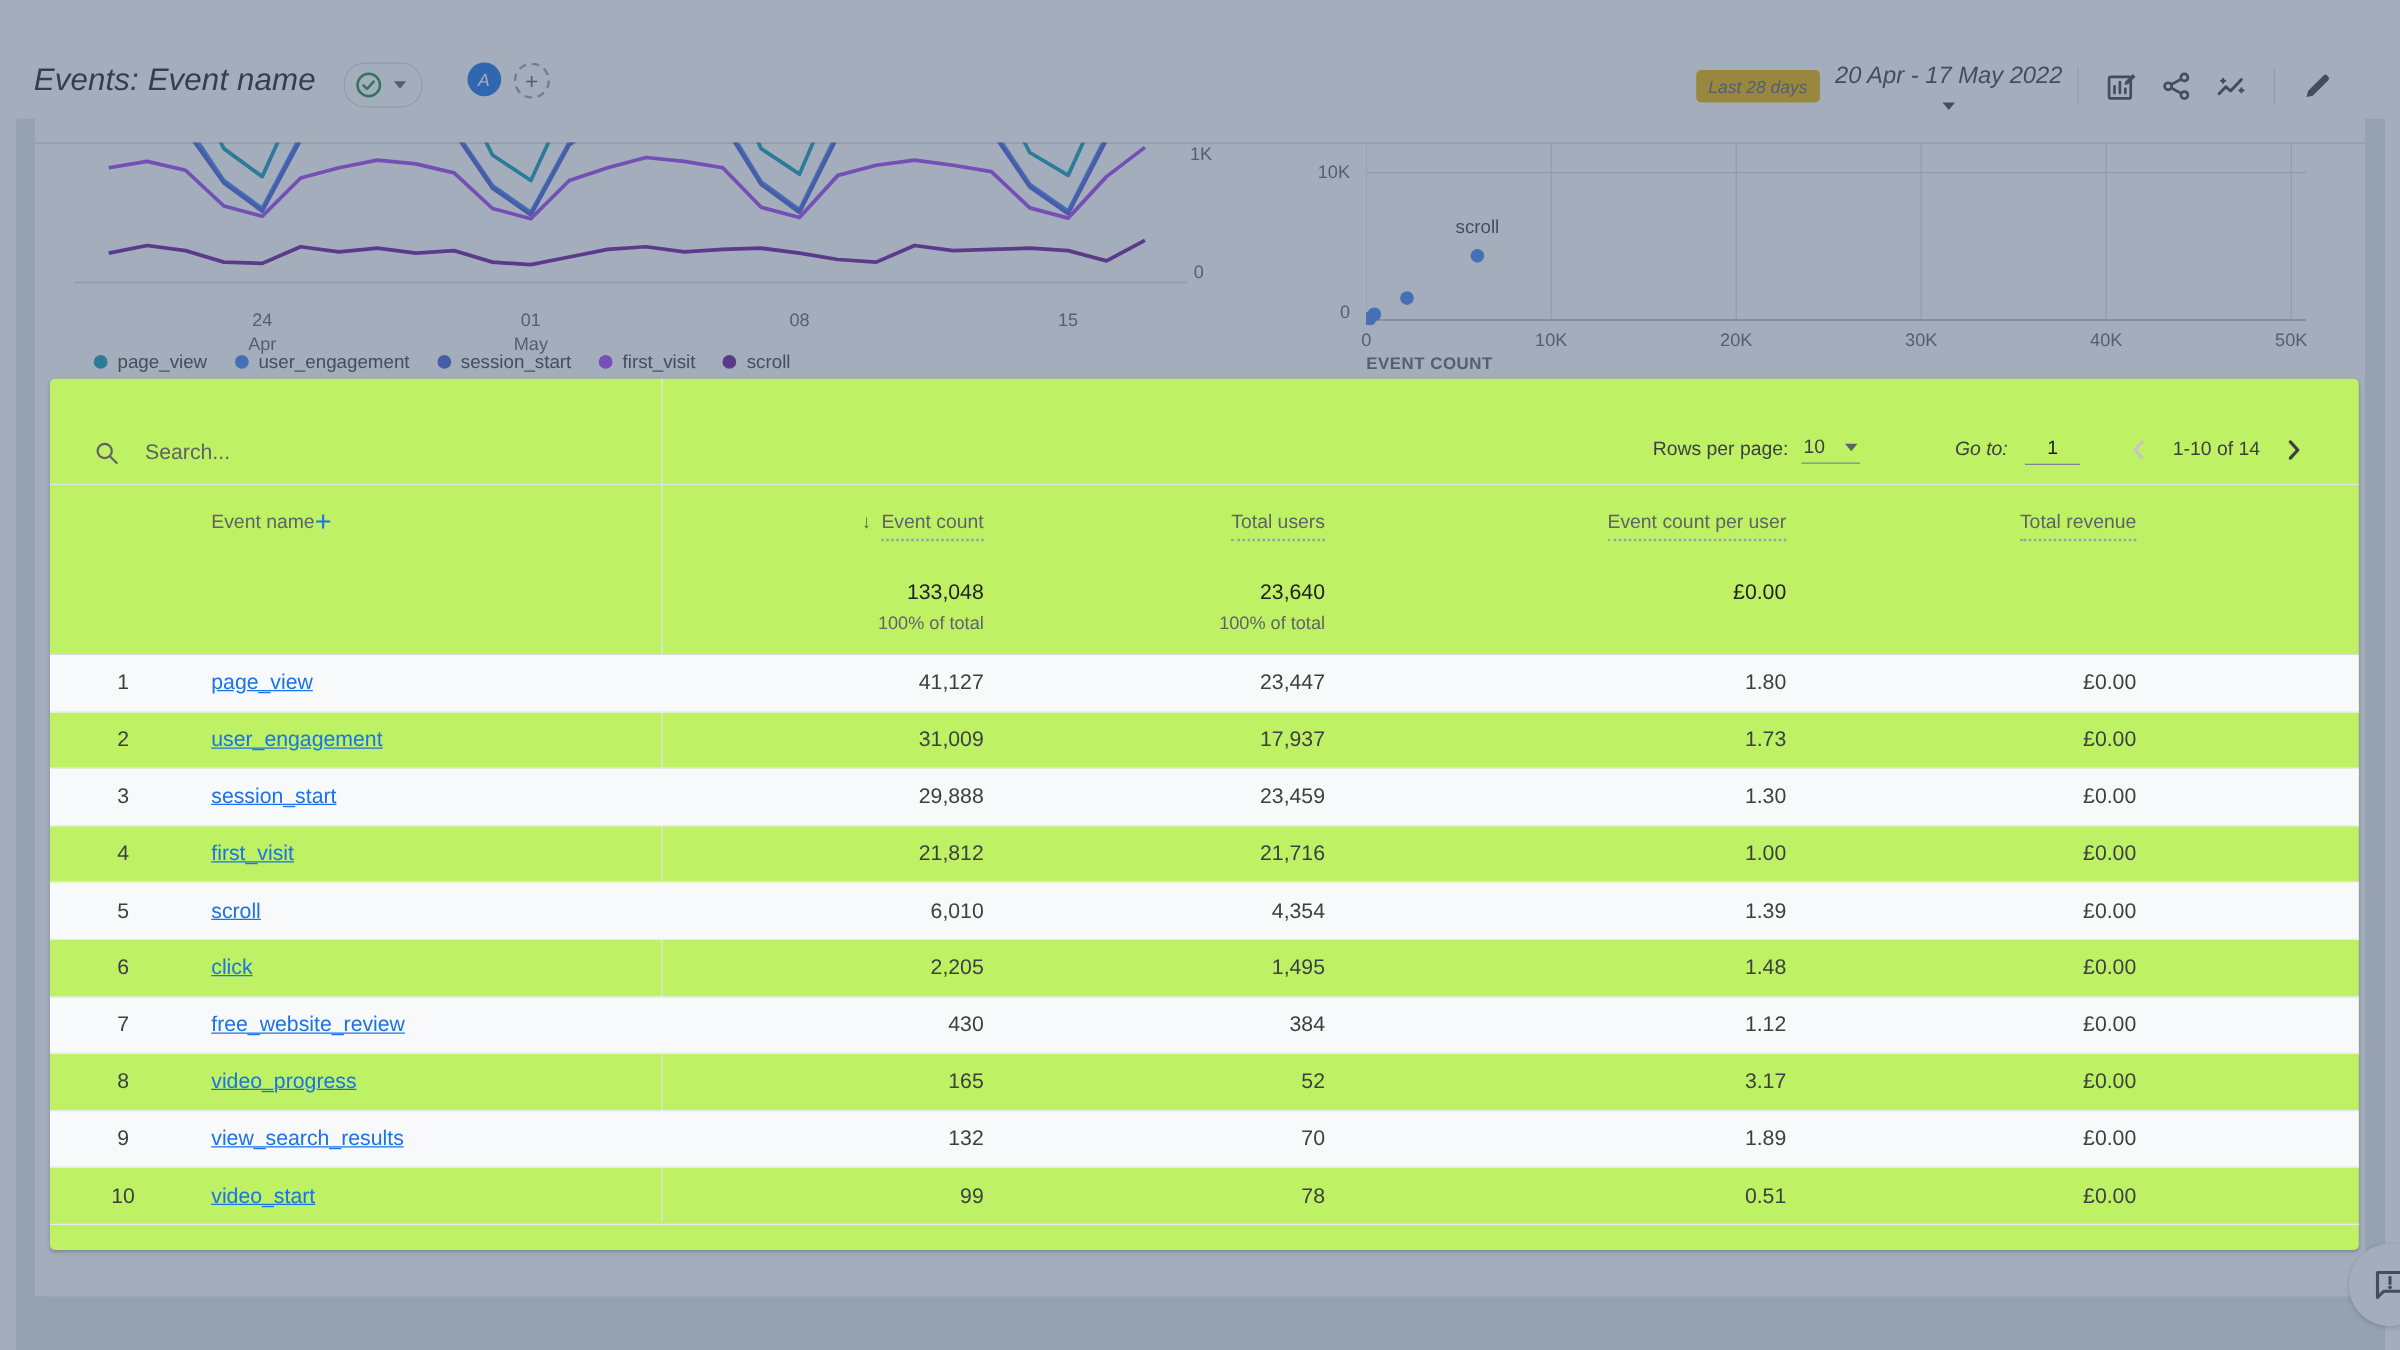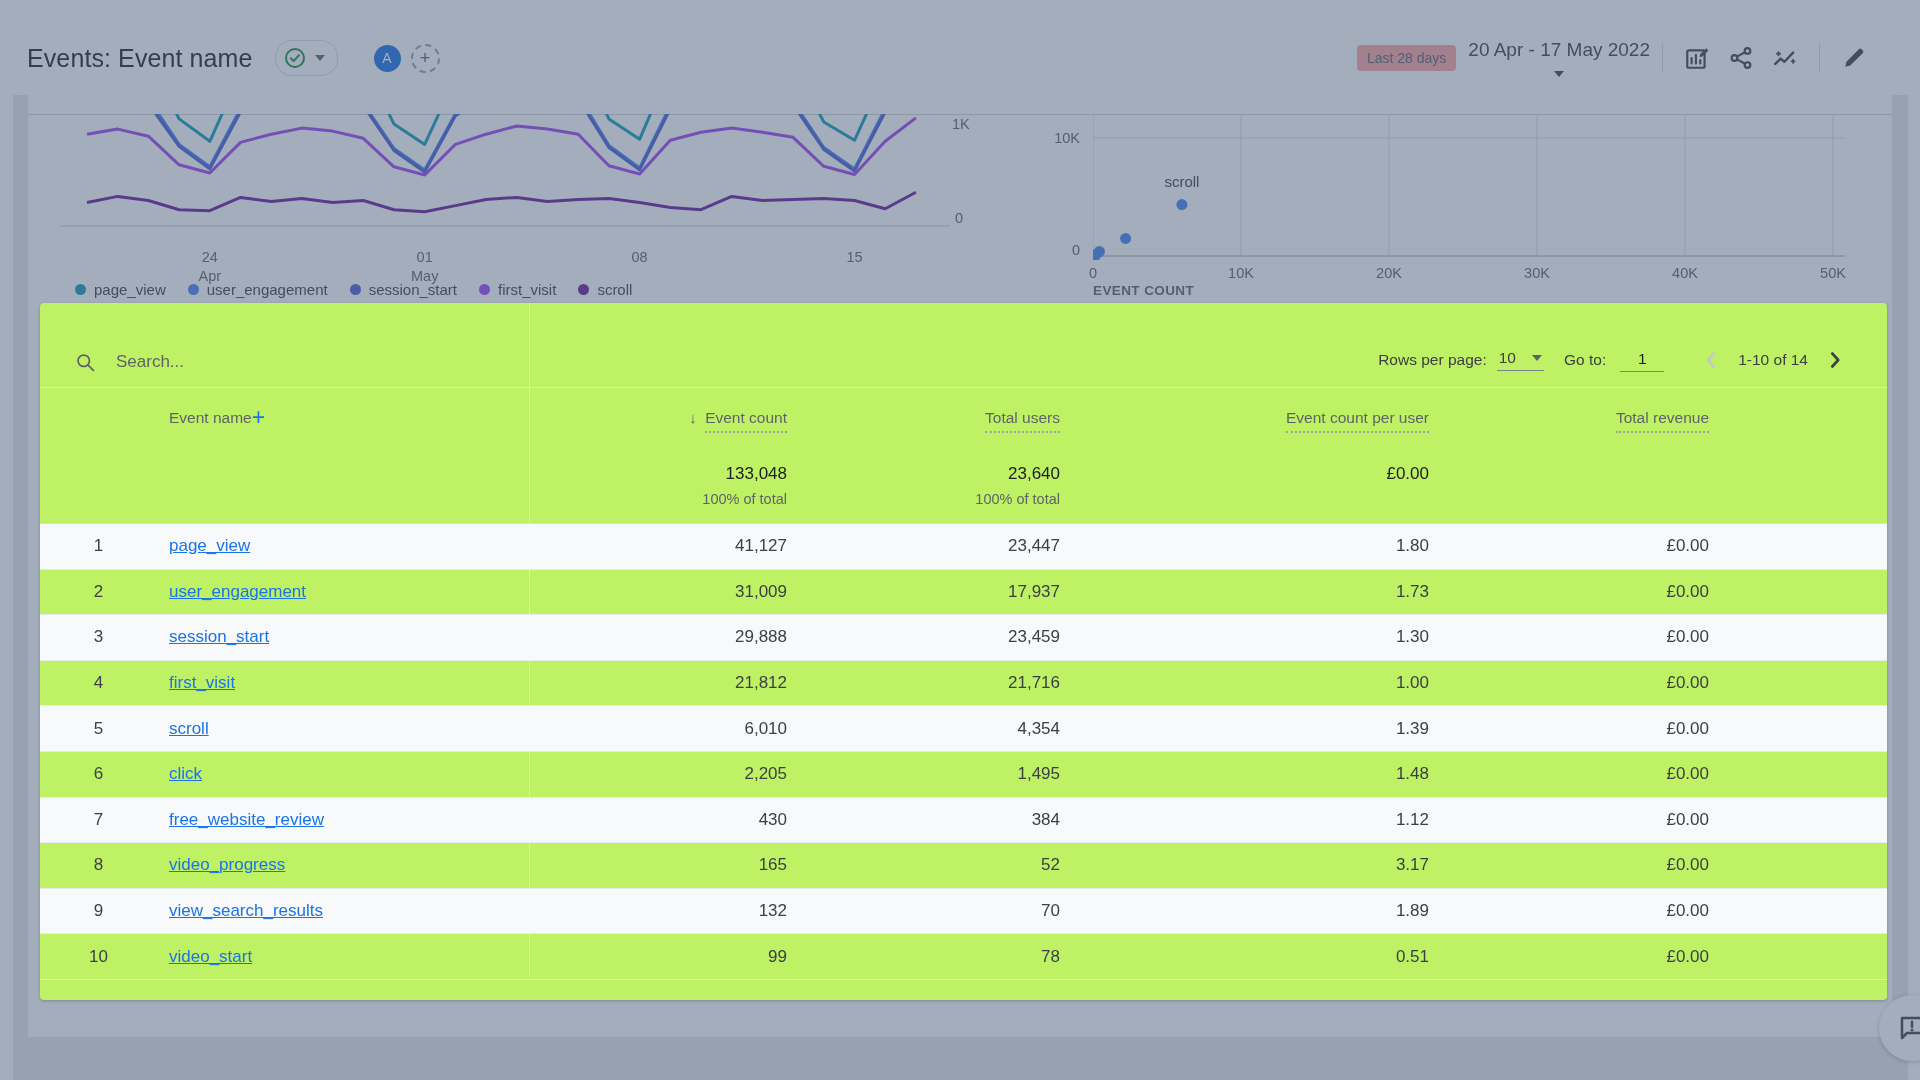--- a/index.html
+++ b/index.html
@@ -6,31 +6,31 @@
   .stage{position:relative;width:1920px;height:1080px;overflow:hidden;background:#ffffff;
          font-family:"Liberation Sans","DejaVu Sans",sans-serif;color:#202124;}
   
   .side-strip{position:absolute;background:#e4e7eb;}
   .page-below{position:absolute;left:13px;right:12px;top:1037px;bottom:0;background:#e4e7eb;}
   .report-card{position:absolute;left:28px;top:95px;width:1864px;height:942px;background:#ffffff;
                border-radius:0 0 12px 12px;}
   .card-cut-line{position:absolute;left:28px;top:114px;width:1864px;border-top:1px solid rgba(60,64,67,.22);}
 
   
-  .report-header{position:absolute;left:13px;top:38px;right:0;height:40px;display:flex;align-items:center;padding-left:14px;}
+  .report-header{position:absolute;left:13px;top:50px;right:0;height:40px;display:flex;align-items:flex-start;padding-left:14px;font-style:italic;}
   .page-title{font-size:25px;font-weight:400;color:#202124;letter-spacing:.1px;white-space:nowrap;}
   .status-pill{display:flex;align-items:center;gap:9px;margin-left:22px;border:1px solid #dadce0;border-radius:17px;
                height:34px;padding:0 12px 0 8px;background:#fff;cursor:pointer;}
   .caret{width:0;height:0;border-left:5px solid transparent;border-right:5px solid transparent;border-top:6px solid #5f6368;}
   .comparison-badge{width:27px;height:27px;border-radius:50%;background:#1a73e8;color:#fff;font-size:14px;font-weight:500;
                     display:flex;align-items:center;justify-content:center;margin-left:36px;}
   .add-comparison{width:25px;height:25px;border-radius:50%;border:2px dashed #9aa0a6;color:#5f6368;font-size:18px;
                   display:flex;align-items:center;justify-content:center;margin-left:10px;cursor:pointer;line-height:1;}
   .header-right{margin-left:auto;display:flex;align-items:center;padding-right:44px;}
-  .date-chip{background:#fca5a5;border-radius:4px;padding:5px 10px;font-size:14px;color:#5f6368;}
+  .date-chip{background:#eab308;border-radius:4px;padding:5px 10px;font-size:14px;color:#5f6368;}
   .date-range{display:flex;align-items:center;gap:10px;margin-left:12px;font-size:19px;font-weight:500;color:#3c4043;cursor:pointer;flex-direction:column;}
   .date-range .caret{border-top-color:#3c4043;}
   .vdiv{width:1px;height:30px;background:#dadce0;margin:0 12px;}
   .hicon{width:26px;height:26px;margin:0 9px;cursor:pointer;display:block;}
 
   
   .axis-label-y{position:absolute;font-size:14.5px;color:#5f6368;}
   .line-xticks .xtick{position:absolute;top:0;transform:translateX(-50%);text-align:center;font-size:14.5px;color:#5f6368;line-height:19px;}
   .legend{position:absolute;left:75px;top:281px;display:flex;gap:22px;align-items:center;}
   .legend-item{display:flex;align-items:center;gap:8px;cursor:pointer;}
@@ -243,21 +243,21 @@
           <line x1="15" y1="15" x2="21" y2="21" stroke="#5f6368" stroke-width="2" stroke-linecap="round"></line>
         </svg>
         <input class="search-input" type="text" placeholder="Search..." style="">
       </div>
       <div class="toolbar-right">
         <span class="rpp-label">Rows per page:</span>
         <div class="rpp-select">
           <span>10</span>
           <span class="caret"></span>
         </div>
-        <span class="goto-label" style="margin-left:20px;">Go to:</span>
+        <span class="goto-label" style="margin-left:76px;font-style:italic;">Go to:</span>
         <input class="goto-input" style="margin-left: 14px;" value="1">
         <svg class="pg-chevron" style="margin-left:34px;" viewBox="0 0 24 24">
           <path d="M14.5 6L9 12l5.5 6" fill="none" stroke="#c4c7ca" stroke-width="2.4" stroke-linecap="round" stroke-linejoin="round"></path>
         </svg>
         <span class="pg-range">1-10 of 14</span>
         <svg class="pg-chevron" viewBox="0 0 24 24">
           <path d="M9.5 6l5.5 6-5.5 6" fill="none" stroke="#3c4043" stroke-width="2.4" stroke-linecap="round" stroke-linejoin="round"></path>
         </svg>
       </div>
     </div>

